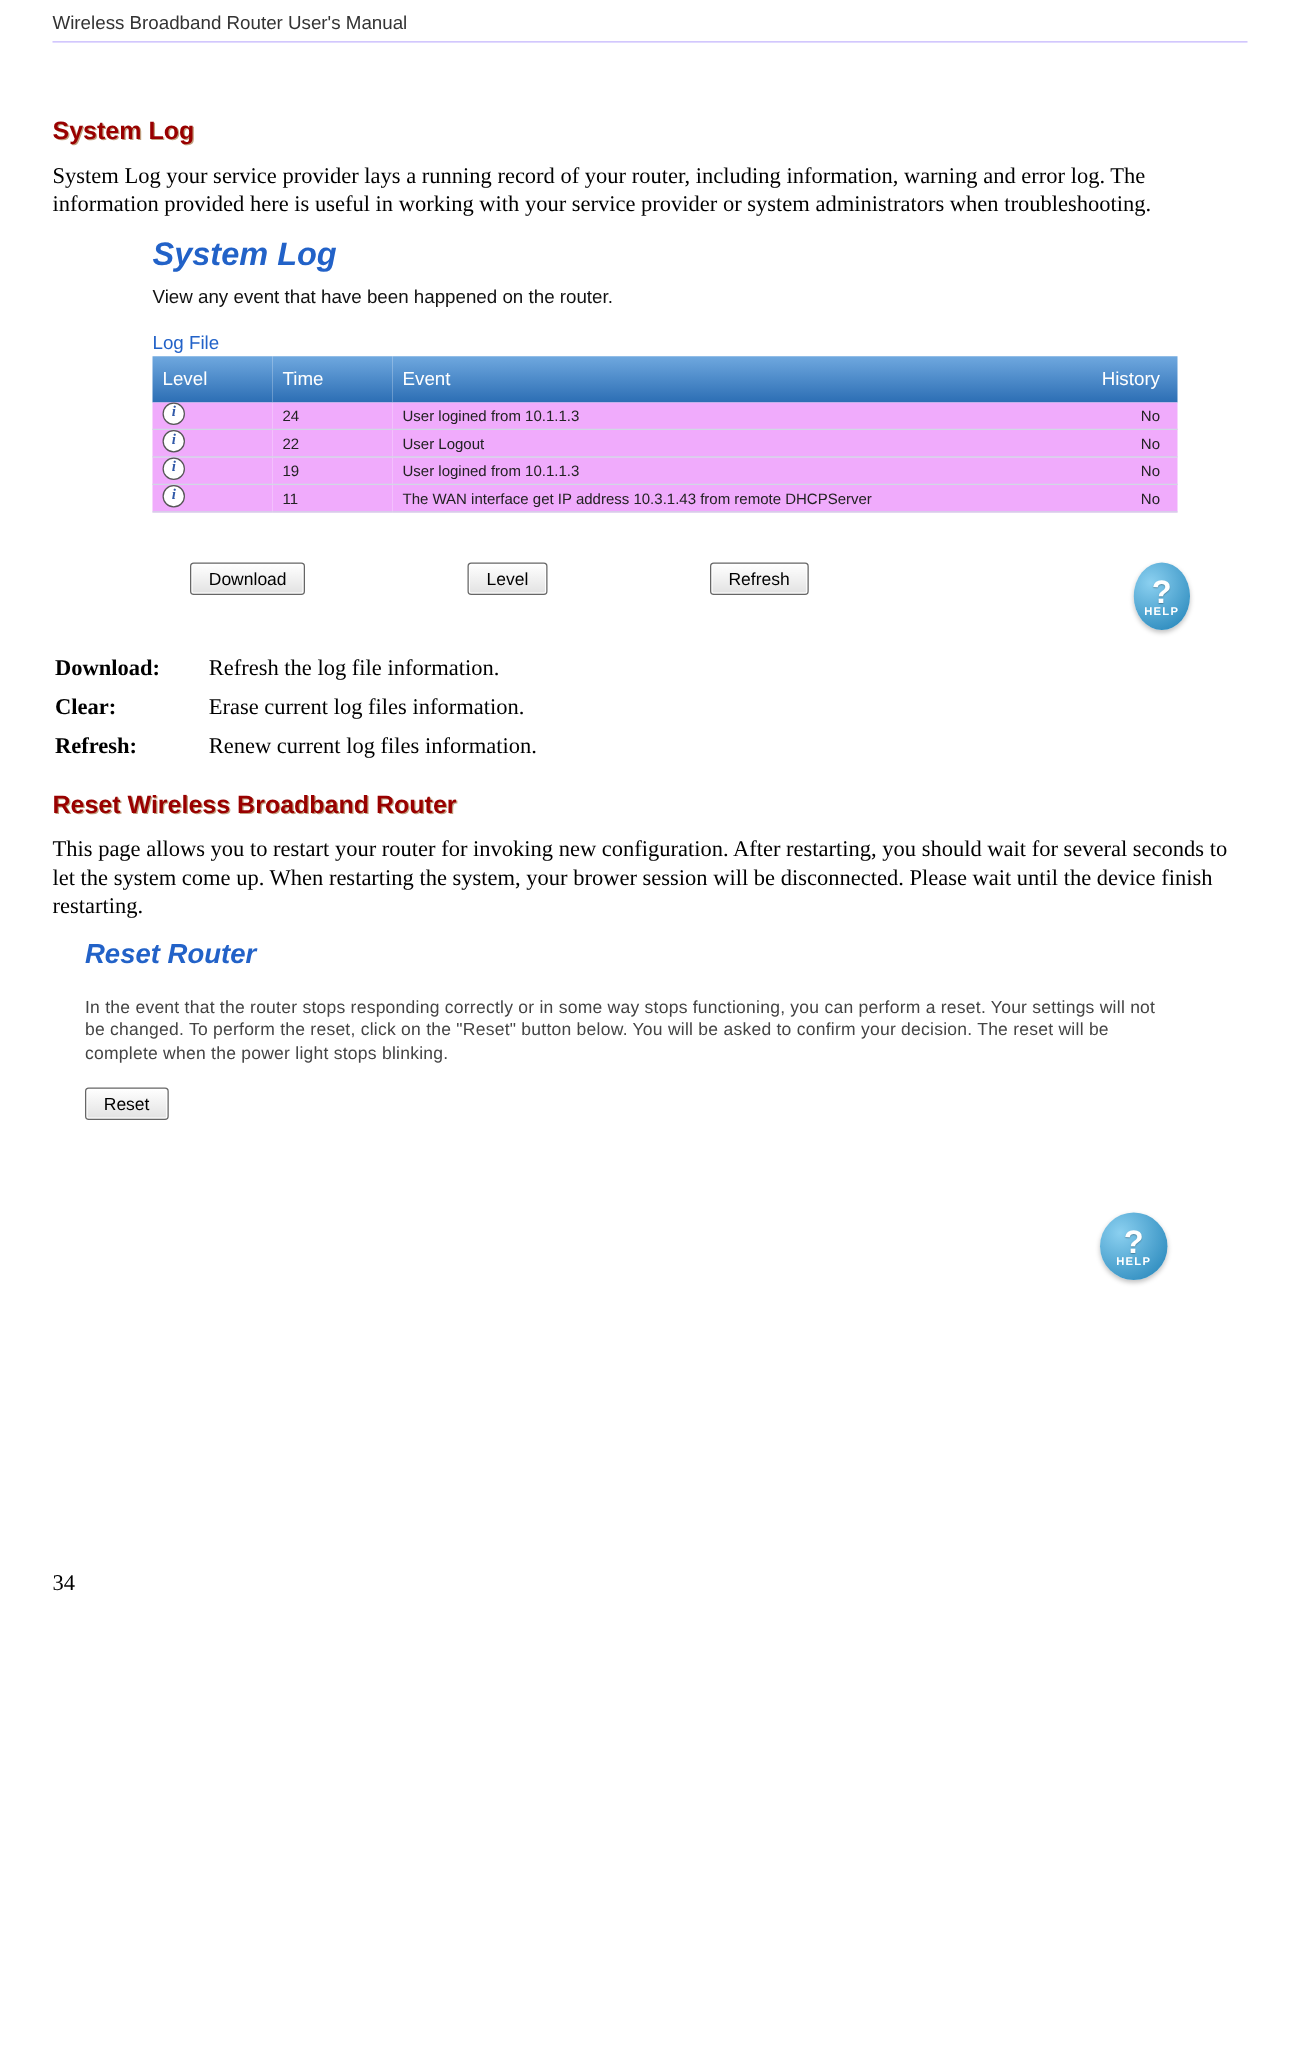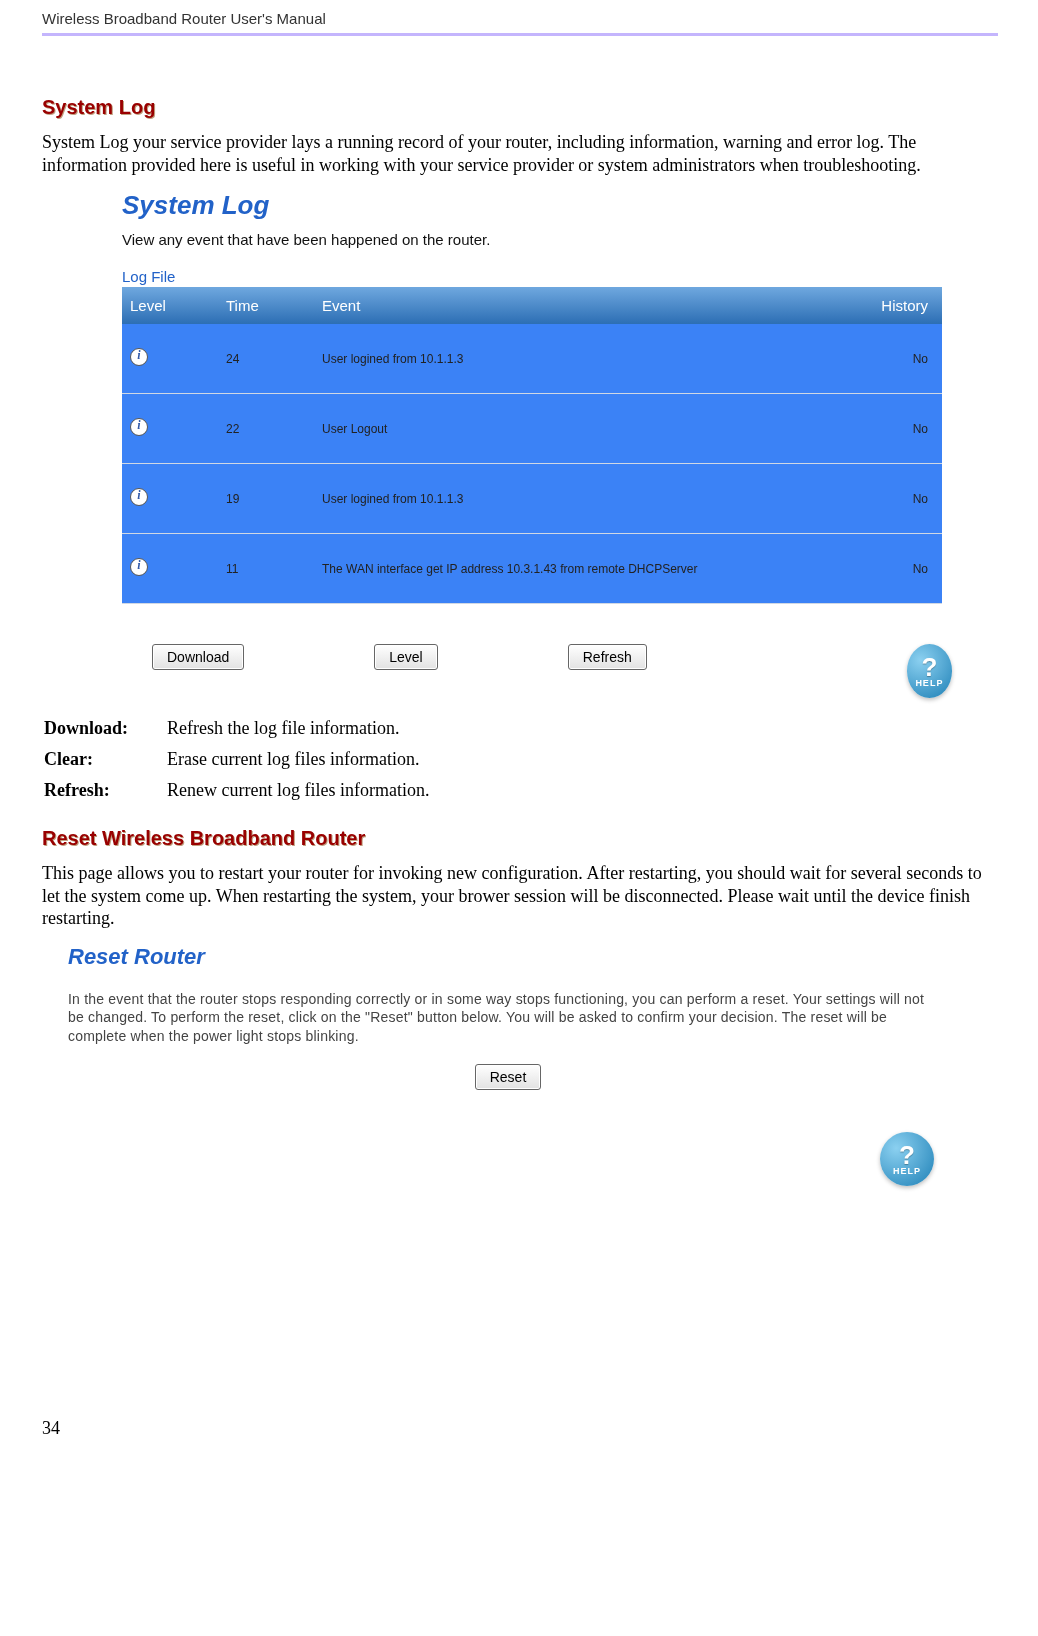--- a/index.html
+++ b/index.html
@@ -12,21 +12,21 @@
     width: 1038px;
   }
   .page {
     padding: 10px 40px 10px 42px;
   }
   .doc-header {
     font-family: Verdana, Arial, sans-serif;
     font-size: 15px;
     color: #333;
     padding-bottom: 6px;
-    border-bottom: 3px solid #c4b5fd;
+    border-bottom: 1px solid #c4b5fd;
     margin-bottom: 60px;
   }
   .section-heading {
     font-family: Verdana, Arial, sans-serif;
     font-weight: bold;
     font-size: 20px;
     color: #990000;
     text-shadow: 1px 1px 0 #c0a080;
     margin-bottom: 12px;
   }
@@ -75,26 +75,26 @@
     font-weight: normal;
     font-size: 15px;
     text-align: left;
     padding: 10px 8px;
   }
   .log-table thead th:last-child {
     text-align: right;
     padding-right: 14px;
   }
   .log-table tbody td {
-    background: #3b82f6;
+    background: #f0abfc;
     border-bottom: 1px solid #d0d8e4;
     font-family: Arial, sans-serif;
     font-size: 12px;
     color: #222;
-    padding: 24px 8px;
+    padding: 0 8px;
     vertical-align: middle;
   }
   .log-table tbody td:last-child {
     text-align: right;
     padding-right: 14px;
     margin-top: 25px;
   }
   .info-icon {
     display: inline-block;
     width: 16px;
@@ -188,22 +188,22 @@
   .reset-desc {
     font-family: Arial, sans-serif;
     font-size: 14px;
     color: #444;
     line-height: 1.35;
     letter-spacing: 0.2px;
     width: 870px;
     margin-bottom: 18px;
   }
   .reset-btn-wrap {
-    text-align: center;
-    margin-bottom: 42px;
+    text-align: left;
+    margin-bottom: 74px;
   }
   .reset-help-wrap {
     text-align: right;
     padding-right: 14px;
   }
   .page-num {
     font-family: "Times New Roman", serif;
     font-size: 18px;
     margin-top: 232px;
   }

